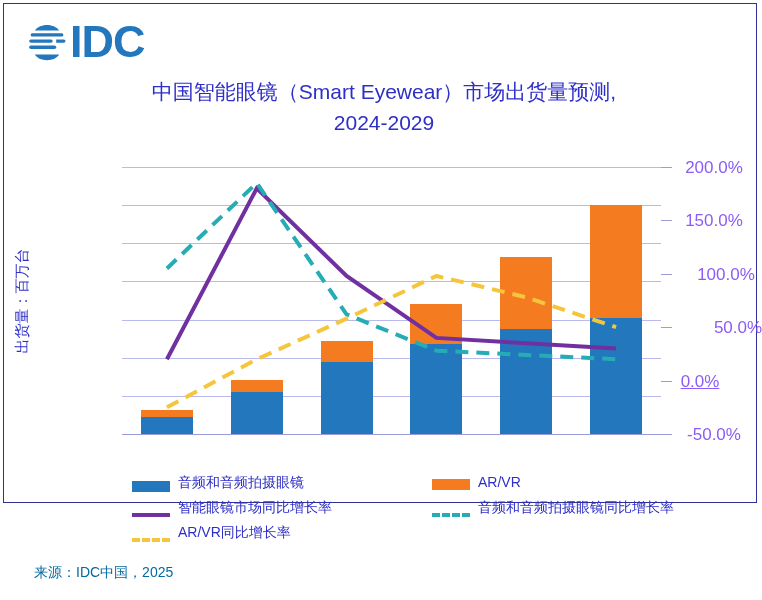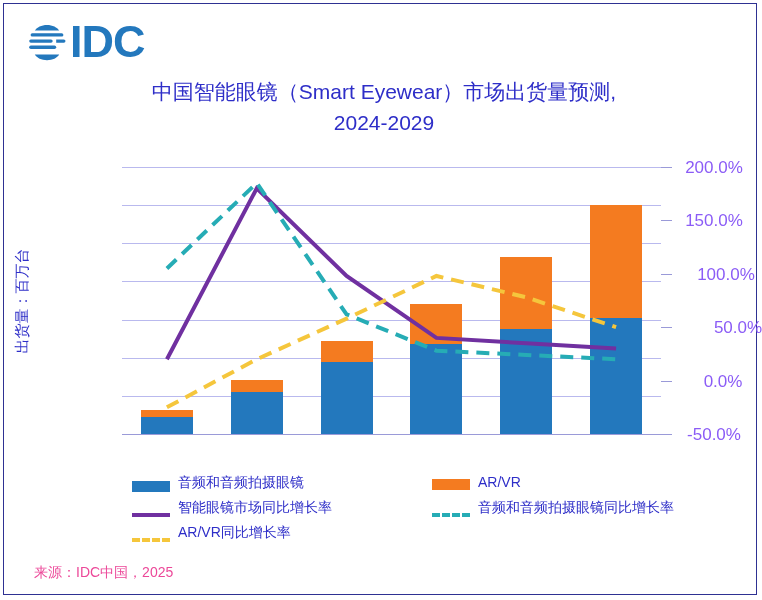--- a/index.html
+++ b/index.html
@@ -6,21 +6,21 @@
   body{
     width:762px;height:600px;
     background:#ffffff;
     font-family:"Liberation Sans","DejaVu Sans",sans-serif;
     overflow:hidden;
     position:relative;
   }
   #frame{
     position:absolute;
     left:3px;top:3px;
-    width:754px;height:592px;
+    width:754px;height:500px;
     border:1px solid #2E3192;
     box-sizing:border-box;
     background:#fff;
   }
   
   #logo{position:absolute;left:22px;top:16px;width:160px;height:48px;}
   #logo .mark{position:absolute;left:0;top:2px;width:42px;height:42px;}
   #logo .word{
     position:absolute;left:44px;top:-1px;
     font-size:45px;line-height:45px;font-weight:bold;
@@ -69,21 +69,21 @@
     width:600px;
     color:#2E2EC8;font-size:14px;
   }
   .lgrow{position:absolute;display:flex;align-items:flex-end;}
   .swatch{width:38px;height:11px;margin-right:8px;flex:0 0 auto;}
   .lgline{width:38px;height:0;margin-right:8px;flex:0 0 auto;border-top-width:4px;border-top-style:solid;}
   .lgdash{width:38px;height:0;margin-right:8px;flex:0 0 auto;border-top-width:4px;border-top-style:dashed;}
   
   #source{
     position:absolute;left:30px;top:560px;
-    color:#ec4899;font-size:14px;
+    color:#0369a1;font-size:14px;
   }
 </style>
 </head>
 <body>
 
 <div id="frame">
 
   <div id="logo">
     <span class="mark">
       <svg width="42" height="42" viewBox="0 0 42 42">
@@ -110,21 +110,21 @@
       <div class="axisline" style="top: 267px;"></div>
       <div class="gridline" style="top: 228.857px;"></div>
       <div class="gridline" style="top: 190.714px;"></div>
       <div class="gridline" style="top: 152.571px;"></div>
       <div class="gridline" style="top: 114.429px;"></div>
       <div class="gridline" style="top: 76.2857px;"></div>
       <div class="gridline" style="top: 38.1429px;"></div>
       <div class="gridline" style="top: 0px;"></div>
       <div class="y2tick" style="left: 557px; top: 267px;">-50.0%</div>
       <div style="position: absolute; width: 11px; height: 1px; background: rgb(154, 154, 216); left: 539px; top: 267px;"></div>
-      <div class="y2tick" style="left: 566px; top: 213.6px;">0.0%</div>
+      <div class="y2tick" style="left: 543px; top: 213.6px; text-decoration: underline;">0.0%</div>
       <div style="position: absolute; width: 11px; height: 1px; background: rgb(154, 154, 216); left: 539px; top: 213.6px;"></div>
       <div class="y2tick" style="left: 557px; top: 160.2px; margin-left: 24px;">50.0%</div>
       <div style="position: absolute; width: 11px; height: 1px; background: rgb(154, 154, 216); left: 539px; top: 160.2px;"></div>
       <div class="y2tick" style="left: 557px; top: 106.8px; margin-left: 12px;">100.0%</div>
       <div style="position: absolute; width: 11px; height: 1px; background: rgb(154, 154, 216); left: 539px; top: 106.8px;"></div>
       <div class="y2tick" style="left: 557px; top: 53.4px;">150.0%</div>
       <div style="position: absolute; width: 11px; height: 1px; background: rgb(154, 154, 216); left: 539px; top: 53.4px;"></div>
       <div class="y2tick" style="left: 557px; top: 0px;">200.0%</div>
       <div style="position: absolute; width: 11px; height: 1px; background: rgb(154, 154, 216); left: 539px; top: 0px;"></div>
       <div id="ylabel" style="left: -100px; top: 133.5px; transform: translate(-50%, -50%) rotate(-90deg);">出货量：百万台</div>

